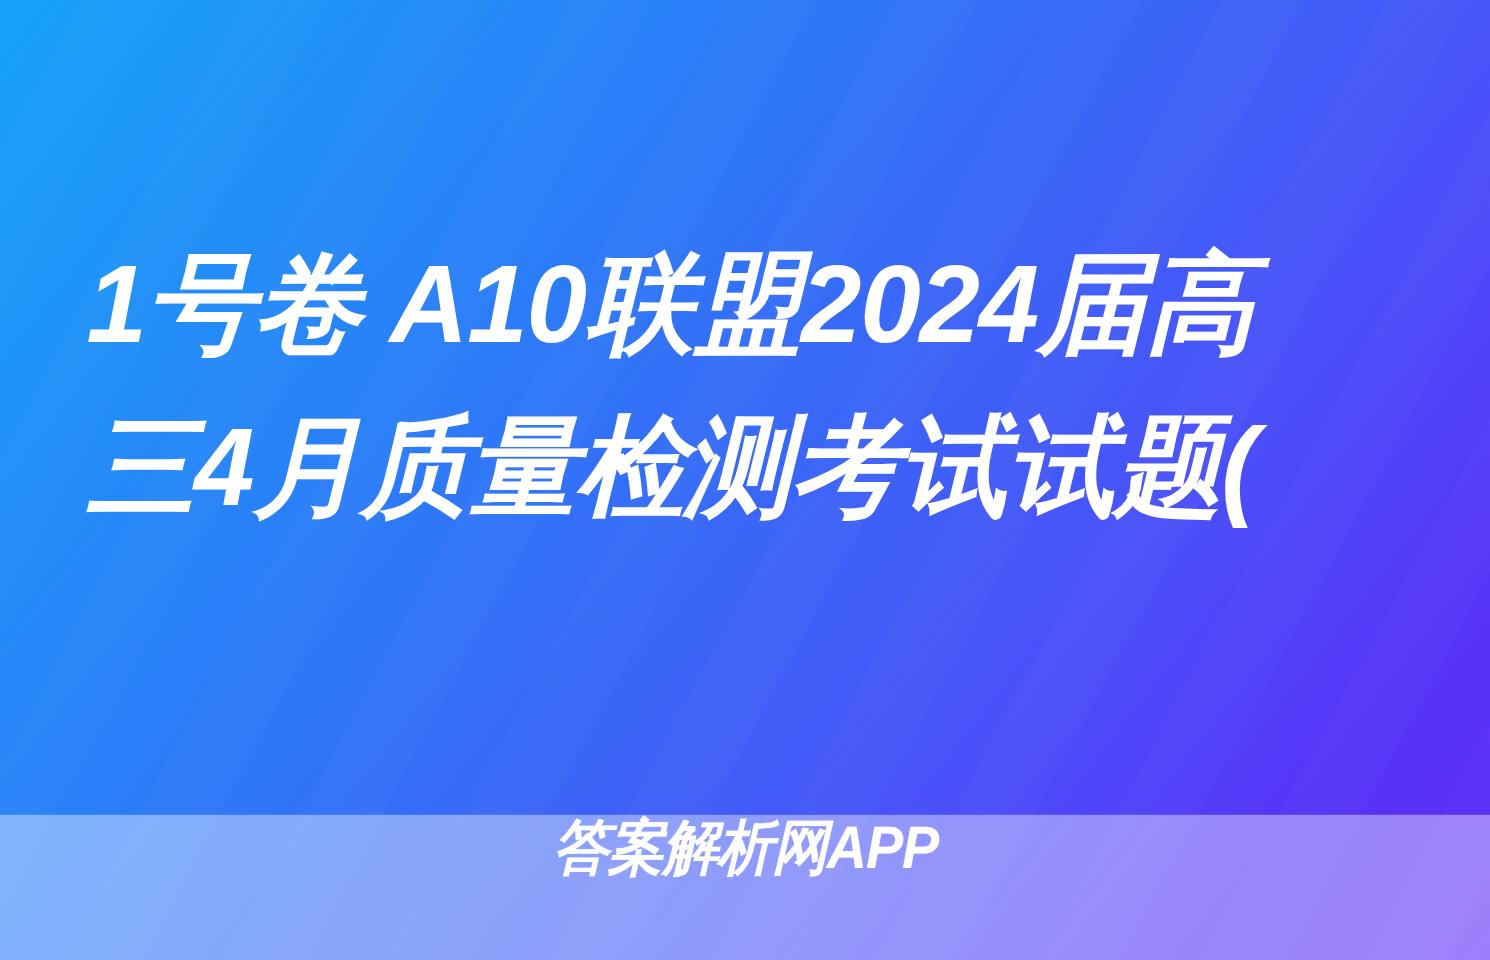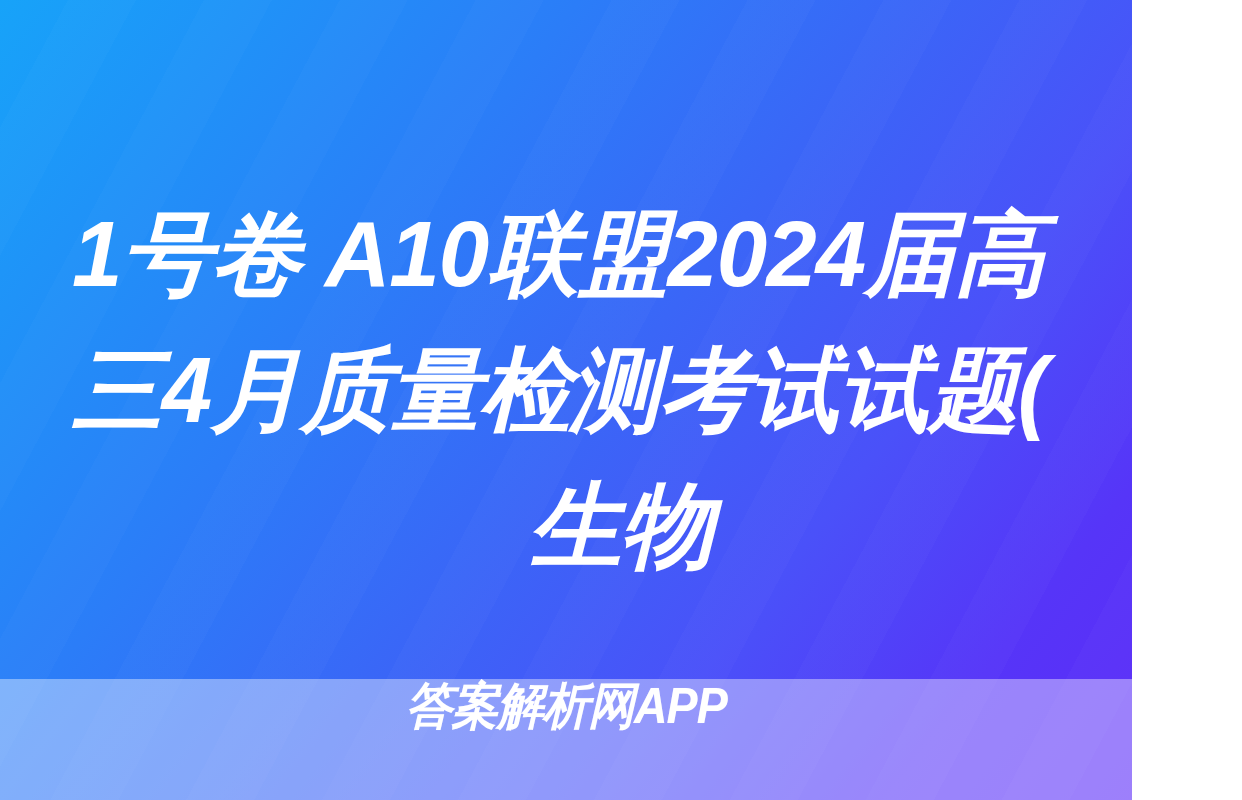--- a/index.html
+++ b/index.html
@@ -9,21 +9,21 @@
     background: #ffffff;
   }
 
   body {
     font-family: "Liberation Sans", "DejaVu Sans", sans-serif;
   }
 
   
   .screen {
     position: relative;
-    width: 1132px;
+    width: 1242px;
     height: 800px;
     overflow: hidden;
     background: linear-gradient(128deg,
         #17a3f9 0%,
         #1f93f8 14%,
         #2b7df8 33%,
         #3a66f7 52%,
         #4a51f9 70%,
         #5635f8 86%,
         #5c2bf8 100%);
@@ -103,20 +103,19 @@
 </head>
 <body>
 
 <div class="screen">
 
   <div class="sheen"></div>
 
   <div class="title-block">
     <span class="title-line l1">1号卷 A10联盟2024届高</span>
     <span class="title-line l2">三4月质量检测考试试题(</span>
-    <span class="title-line centered">生物</span>
   </div>
 
   <div class="watermark-band">
     <span class="watermark-text">答案解析网APP</span>
   </div>
 
 </div>
 
 </body></html>

